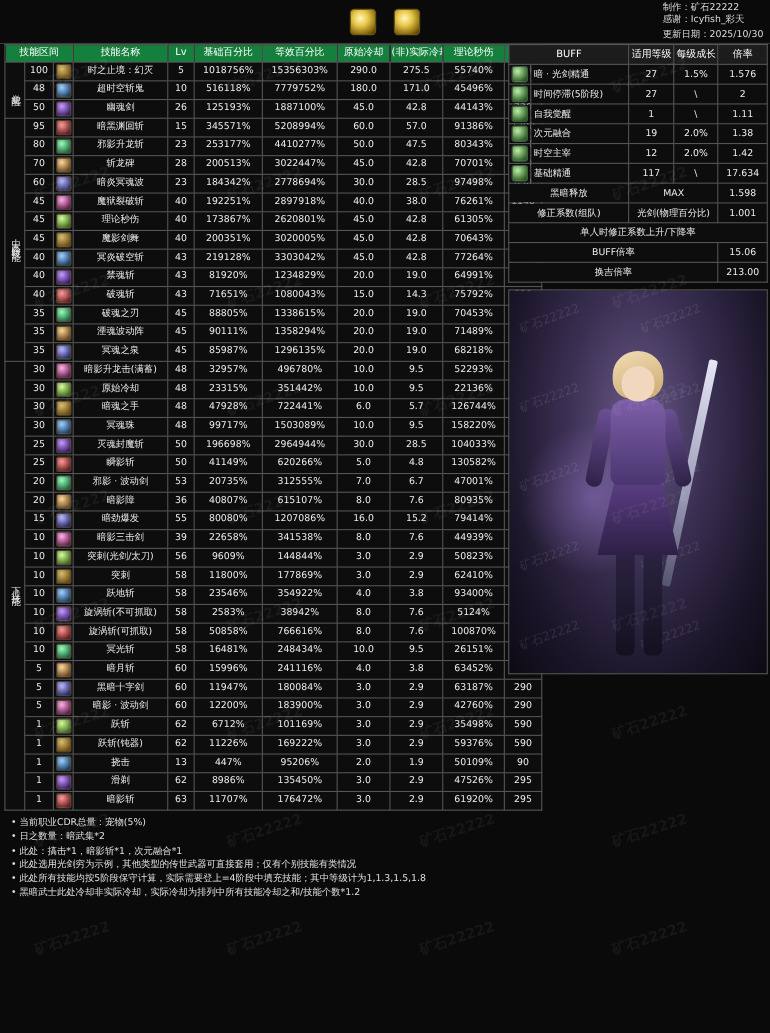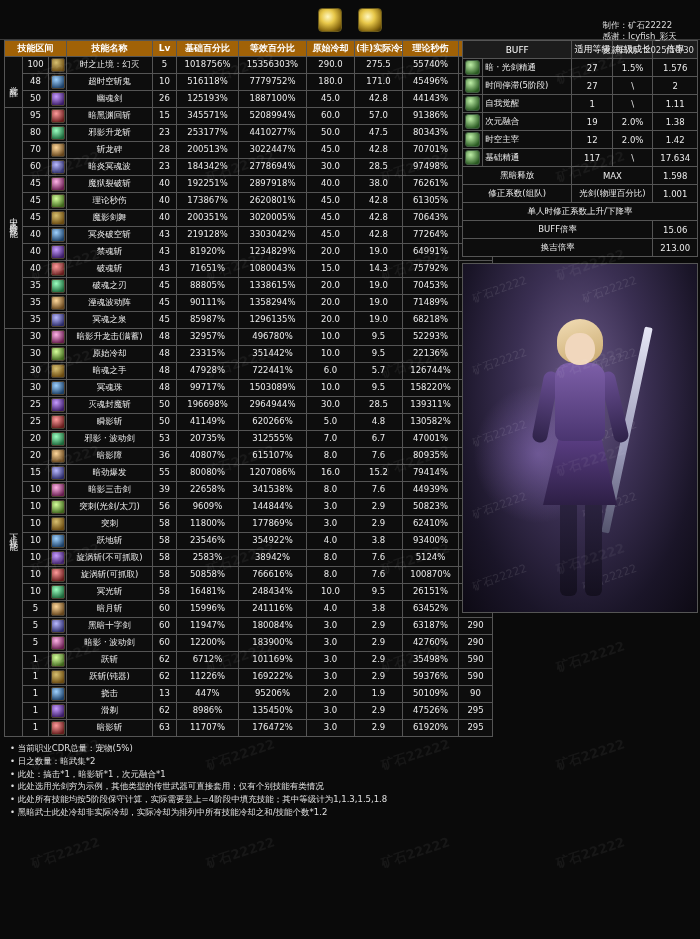--- a/index.html
+++ b/index.html
@@ -37,21 +37,21 @@
   .title {
     font-size: 19px;
     font-weight: bold;
     letter-spacing: 2px;
     color: #ffffff;
     text-shadow: 0 0 4px #000;
     white-space: nowrap;
   }
   .hdr-meta {
     position: absolute;
-    right: 6px; top: 20px;
+    right: 6px; top: 2px;
     font-size: 8.5px;
     color: #dcdcdc;
     text-align: left;
     line-height: 1.35;
   }
   .hdr-meta .r { white-space: nowrap; }
   .hdr-meta .upd { margin-top: 2px; }
 
   
   .body-wrap {
@@ -73,22 +73,22 @@
     font-size: 8.5px;
     padding: 0 1px;
     text-align: center;
     vertical-align: middle;
     color: #ececec;
     line-height: 1.1;
     white-space: nowrap;
     overflow: hidden;
   }
   table.grid th {
-    background: #a16207;
-    font-weight: bold;
+    background: #15803d;
+    font-weight: normal;
     height: 16px;
     font-size: 9px;
     color: #ffffff;
     text-align: center;
   }
   table.grid td { height: 17px; background: #0d0d0d; }
 
   
   .c-sec  { width: 18px; }
   .c-lvl  { width: 26px; }
@@ -530,21 +530,21 @@
             </tr>
             <tr>
               <td class="lvl">25</td>
               <td><span class="sicon" style="background: radial-gradient(circle at 35% 30%, #c79bff, #3a1c66 80%);"></span></td>
               <td class="name">灭魂封魔斩</td>
               <td>50</td>
               <td>196698%</td>
               <td>2964944%</td>
               <td>30.0</td>
               <td>28.5</td>
-              <td>139311%</td>
+              <td>104033%</td>
               <td>1200</td>
             </tr>
             <tr>
               <td class="lvl">25</td>
               <td><span class="sicon" style="background: radial-gradient(circle at 35% 30%, #ff9b9b, #661c1c 80%);"></span></td>
               <td class="name">瞬影斩</td>
               <td>50</td>
               <td>41149%</td>
               <td>620266%</td>
               <td>5.0</td>

